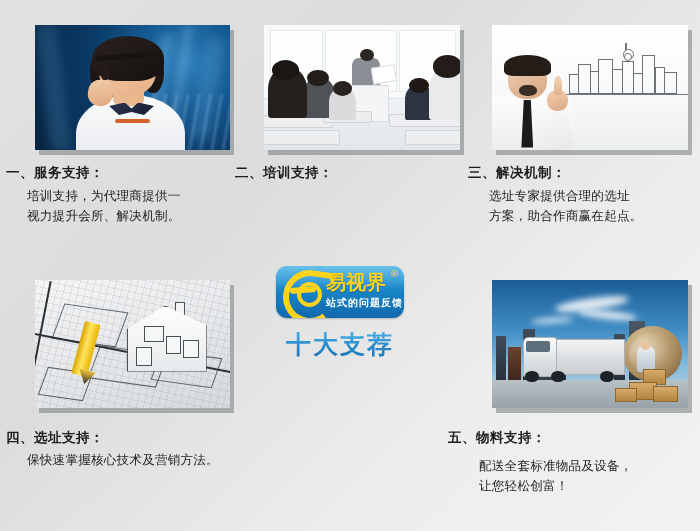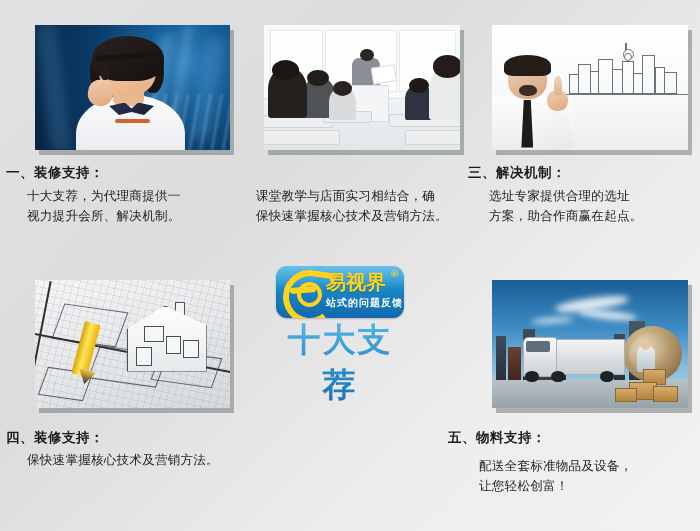--- a/index.html
+++ b/index.html
@@ -191,22 +191,22 @@
     border-right-color:transparent;transform:rotate(8deg);}
   .mark .e-bar{position:absolute;left:7px;top:17px;width:26px;height:6px;background:#ffd21c;border-radius:3px;transform:rotate(-4deg);}
   .mark .e-dot{position:absolute;left:14px;top:12px;width:17px;height:17px;border:4px solid #ffd21c;border-radius:50%;}
   .logo-cn{position:absolute;left:50px;top:5px;font-size:20px;font-weight:bold;color:#ffd21c;
     letter-spacing:0px;line-height:22px;font-family:"DejaVu Sans","Liberation Sans",sans-serif;
     text-shadow:0 1px 0 rgba(0,0,0,.25);}
   .logo-sub{position:absolute;left:50px;top:31px;font-size:10px;font-weight:bold;color:#ffffff;
     letter-spacing:1px;line-height:12px;}
   .reg{position:absolute;right:5px;top:3px;font-size:9px;color:#ffd21c;font-weight:bold;}
   .logo-slogan{
-    width:128px;text-align:center;
-    font-size:33px;font-weight:bold;letter-spacing:2px;
+    margin-top:10px;width:128px;text-align:center;
+    font-size:25px;font-weight:bold;letter-spacing:2px;
     background:linear-gradient(180deg,#55b9ea 0%,#2f93d2 45%,#1670b4 100%);
     -webkit-background-clip:text;background-clip:text;color:transparent;
     -webkit-text-fill-color:transparent;
   }
 </style>
 </head>
 <body>
 
 <div class="page">
 
@@ -281,30 +281,27 @@
       <div class="tie"></div>
       <div class="arm"></div>
       <div class="head"></div>
       <div class="hair"></div>
       <div class="beard"></div>
       <div class="hand"></div>
       <div class="finger"></div>
     </div>
   </div>
 
-  <div class="txt head" style="left:6px;top:163px;width:225px;">一、装修支持：</div>
+  <div class="txt head" style="left:6px;top:163px;width:225px;">一、服务支持：</div>
   <div class="txt body indent" style="left:6px;top:186px;width:236px;">
-    <div>十大支荐，为代理商提供一</div>
+    <div>培训支持，为代理商提供一</div>
     <div>视力提升会所、解决机制。</div>
   </div>
 
-  <div class="txt body indent" style="left:235px;top:186px;width:240px;">
-    <div>课堂教学与店面实习相结合，确</div>
-    <div>保快速掌握核心技术及营销方法。</div>
-  </div>
+  <div class="txt head" style="left:235px;top:163px;width:230px;">二、培训支持：</div>
 
   <div class="txt head" style="left:468px;top:163px;width:228px;">三、解决机制：</div>
   <div class="txt body indent" style="left:468px;top:186px;width:230px;">
     <div>选址专家提供合理的选址</div>
     <div>方案，助合作商赢在起点。</div>
   </div>
 
   <div class="photo p4" style="left:35px;top:280px;width:195px;height:128px;">
     <div class="scene">
       <div class="grid"></div>
@@ -361,21 +358,21 @@
         <div class="e-bar"></div>
         <div class="e-dot"></div>
       </div>
       <div class="logo-cn">易视界</div>
       <div class="logo-sub">站式的问题反馈</div>
       <div class="reg">®</div>
     </div>
     <div class="logo-slogan">十大支荐</div>
   </div>
 
-  <div class="txt head" style="left:6px;top:428px;width:300px;">四、装修支持：</div>
+  <div class="txt head" style="left:6px;top:428px;width:300px;">四、选址支持：</div>
   <div class="txt body indent" style="left:6px;top:450px;width:330px;">
     <div>保快速掌握核心技术及营销方法。</div>
   </div>
 
   <div class="txt head" style="left:448px;top:428px;width:250px;">五、物料支持：</div>
   <div class="txt body indent" style="left:458px;top:456px;width:240px;">
     <div>配送全套标准物品及设备，</div>
     <div>让您轻松创富！</div>
   </div>
 

